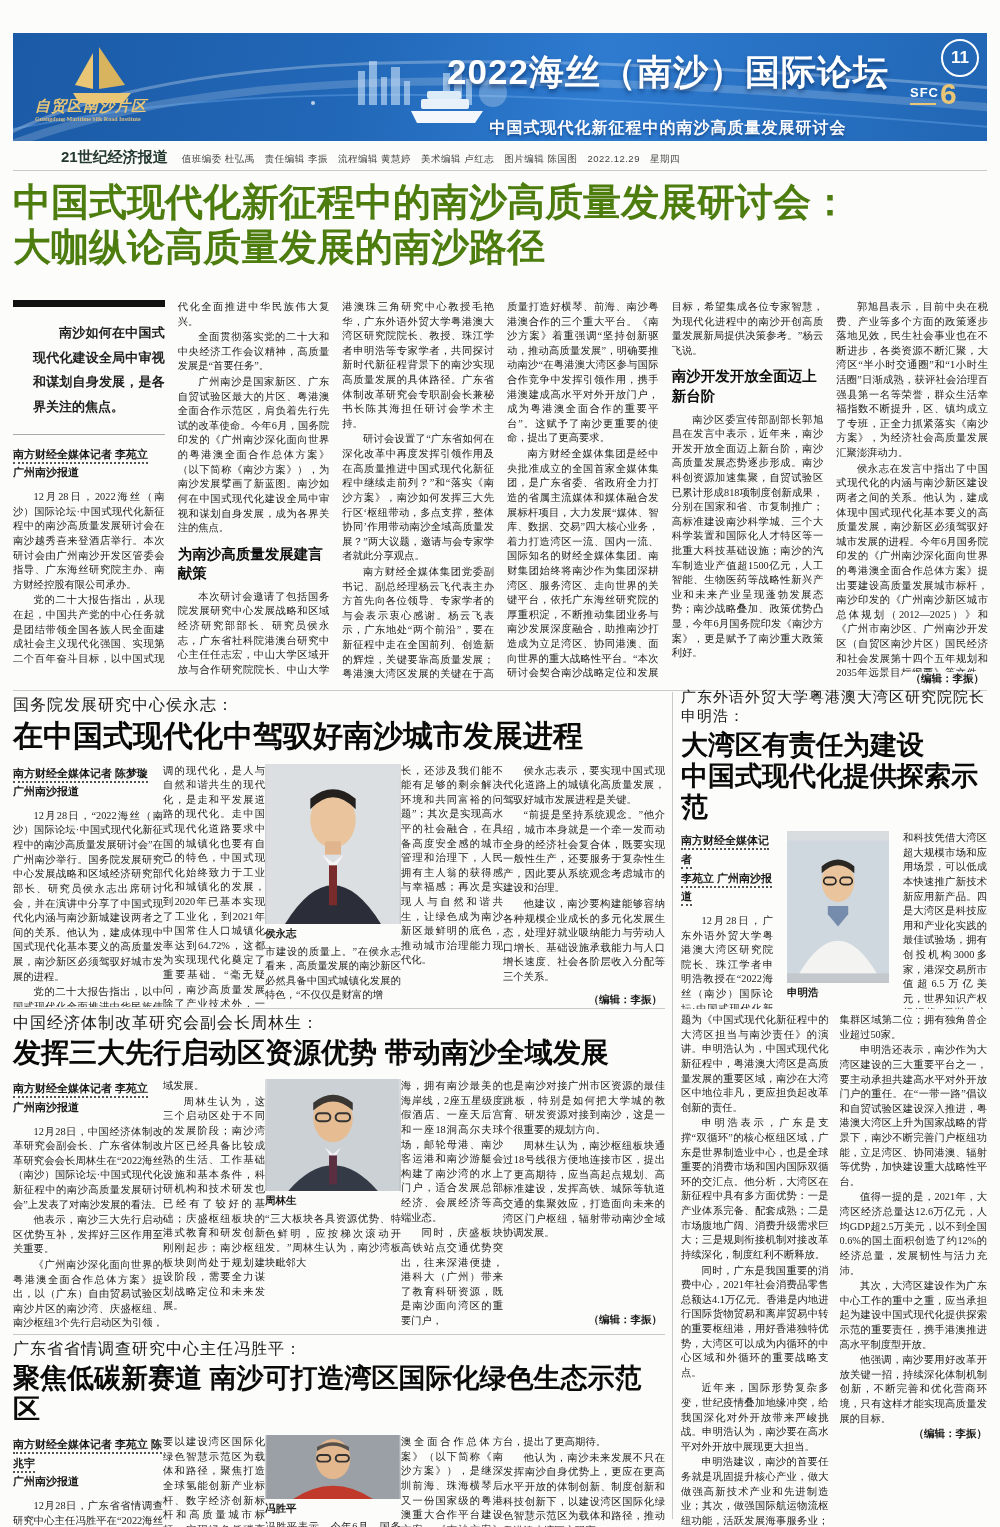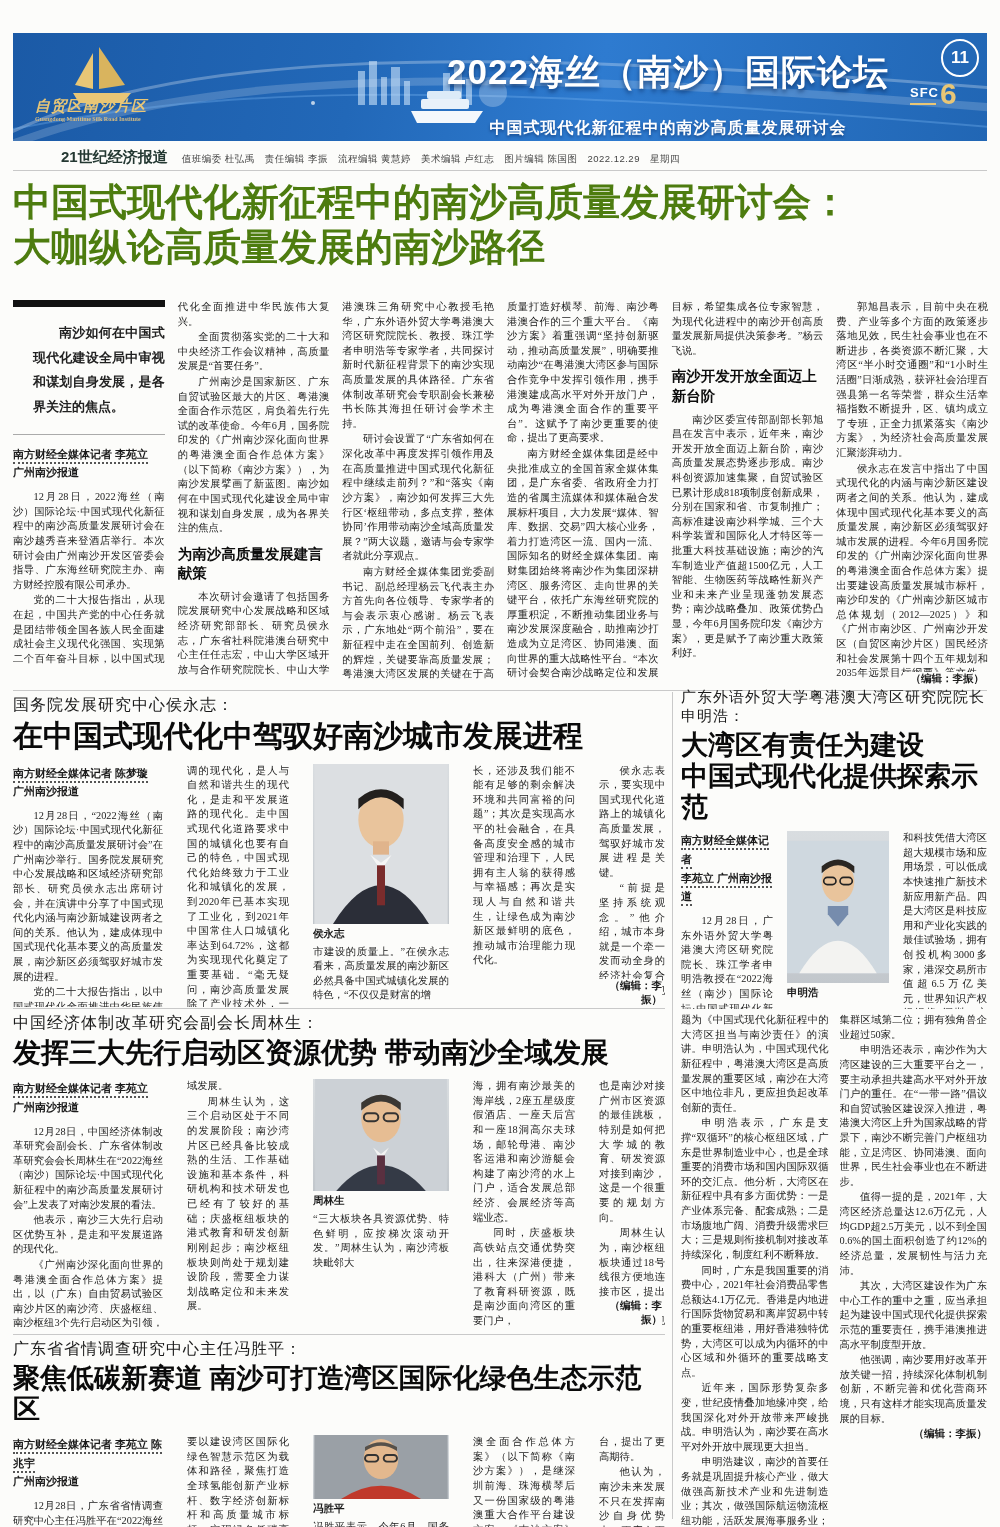--- a/index.html
+++ b/index.html
@@ -44,21 +44,21 @@
   .lead-body{position:absolute;left:13px;top:300px;width:975px;height:388px;overflow:hidden;
              column-count:6;column-gap:13px;font-size:10.3px;}
   .intro-box{break-inside:avoid;margin-bottom:10px;}
   .intro-bar{height:7px;background:#111;margin-bottom:14px;}
   .intro-text{font-size:13px;font-weight:bold;line-height:1.9;text-align:justify;text-indent:2em;color:#222;margin-left:20px;}
   .intro-rule{height:1px;background:#aaa;margin-top:14px;}
   
   .kicker{font-family:"Liberation Sans",sans-serif;font-size:16px;color:#1a1a1a;letter-spacing:1px;}
   .sec-head{font-family:"Liberation Sans",sans-serif;font-weight:900;color:#0a0a0a;line-height:1.15;}
   .sec{position:absolute;left:13px;width:652px;}
-  .grid5{display:grid;grid-template-columns:150px 102px 136px 102px 1fr;column-gap:24px;overflow:hidden;}
+  .grid5{display:grid;grid-template-columns:150px 102px 136px 102px 1fr;column-gap:0;overflow:hidden;}
   .gcol{overflow:hidden;position:relative;}
   .photo{width:100%;position:relative;overflow:hidden;background:linear-gradient(#d9dde0,#c2c7cc);}
   .photo svg{display:block;width:100%;height:100%;}
   .caption{font-family:"Liberation Sans",sans-serif;font-weight:bold;font-size:10.5px;margin:3px 0 4px;}
   
   .rail{position:absolute;left:681px;width:306px;top:688px;height:839px;overflow:hidden;}
   .rail-toprow{display:grid;grid-template-columns:92px 102px 1fr;column-gap:14px;margin-top:8px;}
   .rail-bottomrow{display:grid;grid-template-columns:1fr 1fr;column-gap:11px;margin-top:4px;}
   .rail .gcol{overflow:hidden;}
   .vrule{position:absolute;left:672px;top:692px;bottom:8px;width:1px;background:#c9c9c9;}
@@ -203,21 +203,21 @@
 
   <div class="sec" style="top:1013px">
     <div class="kicker">中国经济体制改革研究会副会长周林生：</div>
     <div class="sec-head" style="font-size:28px;margin:3px 0 10px">发挥三大先行启动区资源优势  带动南沙全域发展</div>
     <div class="grid5" style="height:248px">
       <div class="gcol">
         <div class="byline">
           <span class="dots">南方财经全媒体记者 李苑立</span><br><span>广州南沙报道</span>
         </div>
         <p class="art-p">12月28日，中国经济体制改革研究会副会长、广东省体制改革研究会会长周林生在“2022海丝（南沙）国际论坛·中国式现代化新征程中的南沙高质量发展研讨会”上发表了对南沙发展的看法。</p>
-        <p class="art-p">他表示，南沙三大先行启动区优势互补，是走和平发展道路的现代化。</p>
+        <p class="art-p">他表示，南沙三大先行启动区优势互补，发挥好三区作用至关重要。</p>
         <p class="art-p">《广州南沙深化面向世界的粤港澳全面合作总体方案》提出，以（广东）自由贸易试验区南沙片区的南沙湾、庆盛枢纽、南沙枢纽3个先行启动区为引领，发挥产业、制度、辐射等优势，带动南沙全</p>
       </div>
       <div class="gcol">
         <p class="art-p cont">域发展。</p>
         <p class="art-p">周林生认为，这三个启动区处于不同的发展阶段；南沙湾片区已经具备比较成熟的生活、工作基础设施和基本条件，科研机构和技术研发也已经有了较好的基础；庆盛枢纽板块的港式教育和研发创新刚刚起步；南沙枢纽板块则尚处于规划建设阶段，需要全力谋划战略定位和未来发展。</p>
       </div>
       <div class="gcol">
         <div class="photo" style="height:112px">
           <svg viewBox="0 0 100 85">
             <rect width="100" height="85" fill="#ccd1d6"></rect>
@@ -321,21 +321,21 @@
     <div class="rail-bottomrow">
       <div class="gcol" style="height:562px">
         <p class="art-p cont">题为《中国式现代化新征程中的大湾区担当与南沙责任》的演讲。申明浩认为，中国式现代化新征程中，粤港澳大湾区是高质量发展的重要区域，南沙在大湾区中地位非凡，更应担负起改革创新的责任。</p>
         <p class="art-p">申明浩表示，广东是支撑“双循环”的核心枢纽区域，广东是世界制造业中心，也是全球重要的消费市场和国内国际双循环的交汇点。他分析，大湾区在新征程中具有多方面优势：一是产业体系完备、配套成熟；二是市场腹地广阔、消费升级需求巨大；三是规则衔接机制对接改革持续深化，制度红利不断释放。</p>
         <p class="art-p">同时，广东是我国重要的消费中心，2021年社会消费品零售总额达4.1万亿元。香港是内地进行国际货物贸易和离岸贸易中转的重要枢纽港，用好香港独特优势，大湾区可以成为内循环的中心区域和外循环的重要战略支点。</p>
         <p class="art-p">近年来，国际形势复杂多变，世纪疫情叠加地缘冲突，给我国深化对外开放带来严峻挑战。申明浩认为，南沙要在高水平对外开放中展现更大担当。</p>
         <p class="art-p">申明浩建议，南沙的首要任务就是巩固提升核心产业，做大做强高新技术产业和先进制造业；其次，做强国际航运物流枢纽功能，活跃发展海事服务业；第三，广东金融增加值超万亿元，银行存贷款余额超30万亿元，拥有超大规模的金融和科技服务实体经济市场空间，金融</p>
       </div>
       <div class="gcol" style="height:562px">
         <p class="art-p cont">集群区域第二位；拥有独角兽企业超过50家。</p>
-        <p class="art-p">申明浩还表示，南沙作为大湾区建设的三大重要平台之一，要主动承担共建高水平对外开放门户的重任。在“一带一路”倡议和自贸试验区建设深入推进，粤港澳大湾区上升为国家战略的背景下，南沙不断完善门户枢纽功能，立足湾区、协同港澳、面向世界，民生社会事业也在不断进步。</p>
+        <p class="art-p">申明浩还表示，南沙作为大湾区建设的三大重要平台之一，要主动承担共建高水平对外开放门户的重任。在“一带一路”倡议和自贸试验区建设深入推进，粤港澳大湾区上升为国家战略的背景下，南沙不断完善门户枢纽功能，立足湾区、协同港澳、辐射等优势，加快建设重大战略性平台。</p>
         <p class="art-p">值得一提的是，2021年，大湾区经济总量达12.6万亿元，人均GDP超2.5万美元，以不到全国0.6%的国土面积创造了约12%的经济总量，发展韧性与活力充沛。</p>
         <p class="art-p">其次，大湾区建设作为广东中心工作的重中之重，应当承担起为建设中国式现代化提供探索示范的重要责任，携手港澳推进高水平制度型开放。</p>
         <p class="art-p">他强调，南沙要用好改革开放关键一招，持续深化体制机制创新，不断完善和优化营商环境，只有这样才能实现高质量发展的目标。</p>
         <div class="endnote">（编辑：李振）</div>
       </div>
     </div>
   </div>
 
 </div>
 

